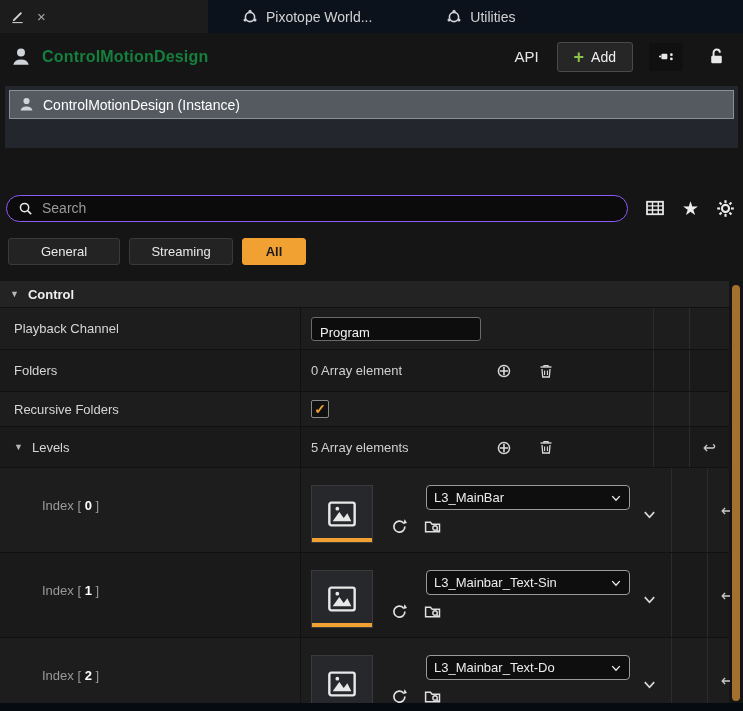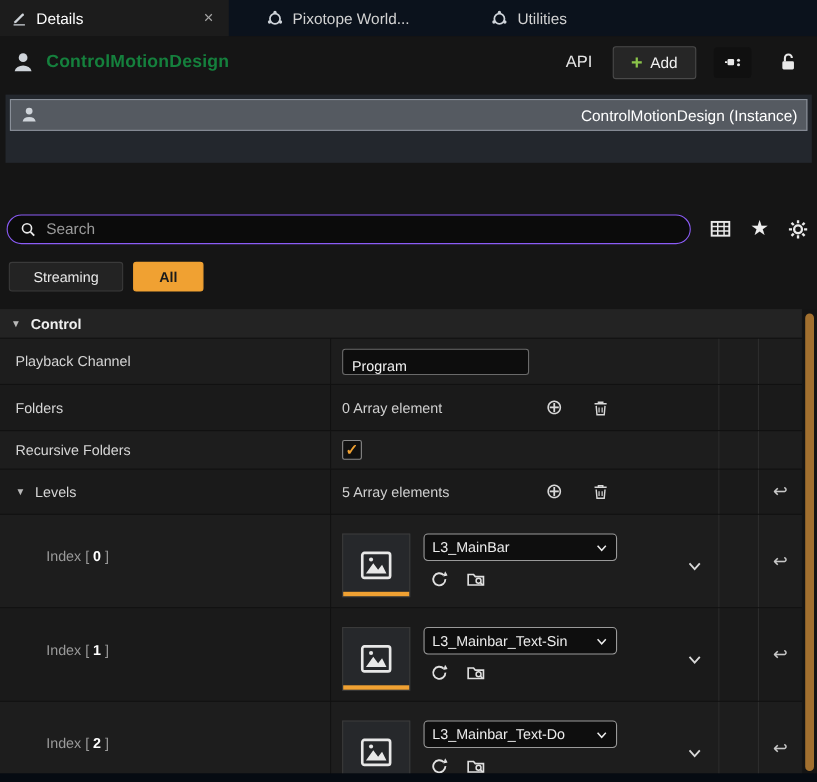--- a/index.html
+++ b/index.html
@@ -30,21 +30,21 @@
   .add-btn { height:30px; padding:0 16px; background:#262626; border:1px solid #4a4a4a; border-radius:3px;
              display:flex; align-items:center; gap:7px; color:#f0f0f0; font-size:14px; }
   .add-plus { color:var(--add-plus-green,#8BC34A); font-size:18px; font-weight:bold; line-height:1; }
   .hdr-icon-btn { width:34px; height:28px; margin-left:6px; background:#101010; border:none; border-radius:3px;
                   display:flex; align-items:center; justify-content:center; color:#e8e8e8; }
   .hdr-icon-btn.flat { background:transparent; }
 
   
   .instance-wrap { margin:6px 5px 0 5px; height:62px; background:#23272D; padding:4px; }
   .instance-row { height:29px; background:#555A61; border:1px solid #8A9099; display:flex; align-items:center;
-                  gap:8px; padding:0 8px; color:#ffffff; font-size:14px;justify-content:space-between; }
+                  gap:8px; padding:0 8px; color:#ffffff; font-size:14px; }
 
   
   .search-row { margin:46px 8px 0 6px; display:flex; align-items:center; gap:17px; height:28px; }
   .search-box { flex:1; height:27px; border:1px solid #8b5cf6; border-radius:14px; background:#0B0B0B;
                 display:flex; align-items:center; gap:9px; padding:0 11px; }
   .search-box input { flex:1; background:transparent; border:none; outline:none; color:#c8c8c8; font-size:14px;
                       font-family:"Liberation Sans", sans-serif; }
   .search-box input::placeholder { color:#9a9a9a; }
   .mini-icon { color:#e9e9e9; }
   .star-icon { font-size:19px; color:#ededed; line-height:1; }
@@ -86,22 +86,22 @@
               display:flex; align-items:center; justify-content:center; }
   .checkbox .mark { color:var(--accent-orange,#F0A132); font-size:14px; font-weight:bold; line-height:1; }
 
   .idx-num { color:#ffffff; font-weight:bold; }
 
   .index-value { display:flex; gap:12px; width:100%; align-items:flex-start; padding-top:8px; }
   .thumb { position:relative; width:62px; height:58px; background:#26282B; border:1px solid #3a3a3a;
            display:flex; align-items:center; justify-content:center; }
   .thumb-bar { position:absolute; left:0; right:0; bottom:0; height:4px; background:var(--accent-orange,#F0A132); }
   .combo-col { display:flex; flex-direction:column; }
-  .combo { width:176px; height:25px; background:#0E0E0E; border:1px solid #9a9a9a; border-radius:4px;
-           display:flex; align-items:center; padding:0 7px; color:#ececec; }
+  .combo { width:204px; height:25px; background:#0E0E0E; border:1px solid #9a9a9a; border-radius:4px;
+           display:flex; align-items:center; padding:0 7px; color:#ececec;margin-left:41px; }
   .combo-text { flex:1; white-space:nowrap; overflow:hidden; text-overflow:ellipsis; }
   .asset-icons { display:flex; gap:17px; margin:8px 0 0 5px; color:#e0e0e0; }
   .expand-chevron { margin-left:auto; align-self:center; margin-right:14px; color:#d8d8d8; }
 
   
   .scrollbar { position:absolute; top:281px; right:1px; bottom:8px; width:12px; background:#141414; }
   .scroll-thumb { position:absolute; left:2px; right:2px; top:4px; bottom:2px; border-radius:5px;
                   background:var(--scrollbar-thumb,#A2702F); }
   .footer { position:absolute; left:0; right:0; bottom:0; height:8px; background:#060B12; z-index:5; }
 </style>
@@ -111,21 +111,20 @@
 <div class="window">
 
   <div class="tabbar">
     <div class="tab active">
       <span class="tab-icon">
         <svg width="15" height="15" viewBox="0 0 16 16">
             <path d="M3 13 l1.9-.4 7.5-7.5 a1.1 1.1 0 0 0 -1.5-1.5 L3.4 11.1 Z" fill="currentColor"></path>
             <path d="M2.5 14.5 h11" stroke="currentColor" stroke-width="1.1"></path>
           </svg>
       </span>
-      <span class="tab-label">Details</span>
       <span class="tab-close">×</span>
     </div>
     <div class="tab inactive">
       <span class="tab-icon">
         <svg width="16" height="16" viewBox="0 0 16 16">
             <circle cx="8" cy="8" r="4.6" fill="none" stroke="currentColor" stroke-width="1.6"></circle>
             <circle cx="8" cy="2.3" r="1.5" fill="currentColor"></circle>
             <circle cx="3" cy="11" r="1.5" fill="currentColor"></circle>
             <circle cx="13" cy="11" r="1.5" fill="currentColor"></circle>
           </svg>
@@ -215,20 +214,21 @@
             <path d="M3 3 l1.7 1.7"></path>
             <path d="M11.3 11.3 L13 13"></path>
             <path d="M13 3 l-1.7 1.7"></path>
             <path d="M4.7 11.3 L3 13"></path>
           </g>
         </svg>
     </span>
   </div>
 
   <div class="filter-row">
+    <button class="filter-btn general">General</button>
     <button class="filter-btn streaming">Streaming</button>
     <button class="filter-btn all-active">All</button>
   </div>
 
   <div class="props">
 
     <div class="section-header">
       <span class="caret">▼</span>
       <span>Control</span>
     </div>

